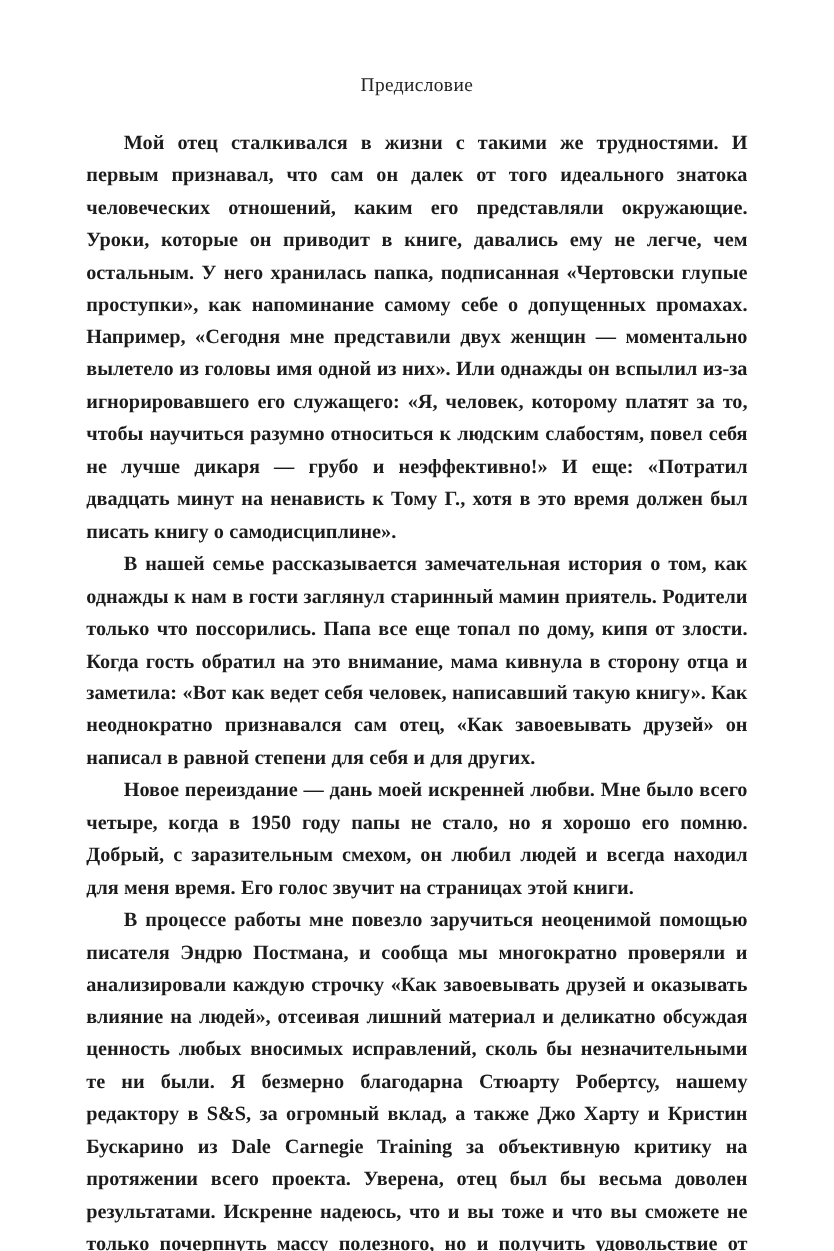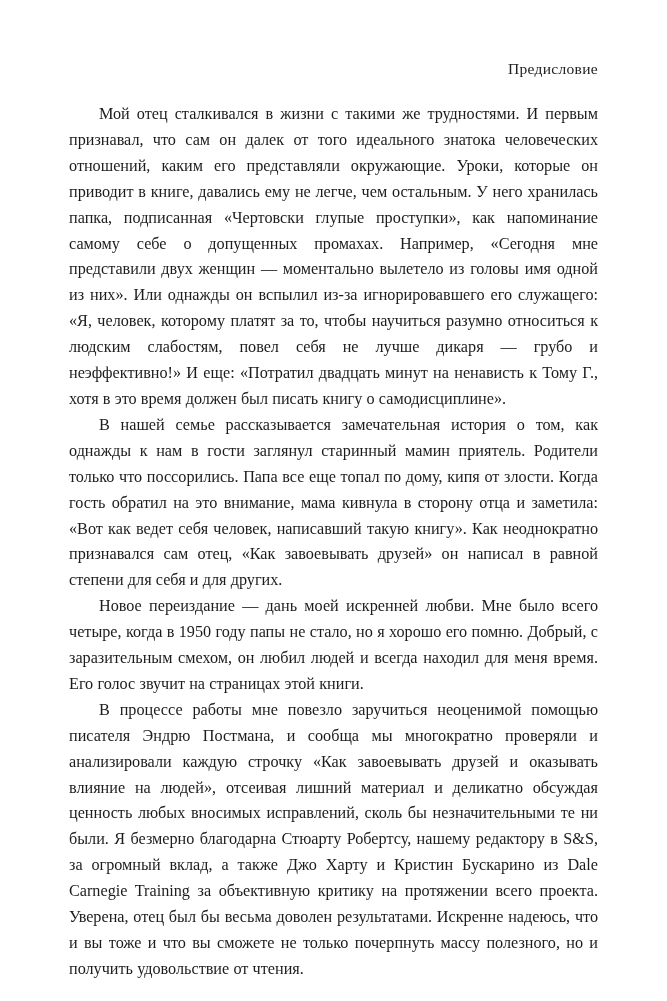--- a/index.html
+++ b/index.html
@@ -10,36 +10,37 @@
   .page {
     position: relative;
     width: 667px;
     height: 1001px;
     margin: 0 auto;
     background: #ffffff;
     padding: 60px 69px 0 69px;
     color: #1c1c1c;
   }
   .chapter-header {
-    text-align: right;
+    text-align: center;
     font-size: 15.5px;
     letter-spacing: 0.02em;
     color: #222222;
     margin-bottom: 24px;
   }
   .text-block {
     font-size: 16.2px;
     line-height: 25.9px;
     text-align: justify;
     hyphens: auto;
     -webkit-hyphens: auto;
     word-spacing: 0.01em;
   }
   .text-block p {
     text-indent: 30px;
+    font-weight: bold;
   }
   .signature {
     margin-top: 14px;
     text-align: right;
     font-style: italic;
     text-indent: 0 !important;
     font-size: 16.2px;
   }
 </style>
 </head>

